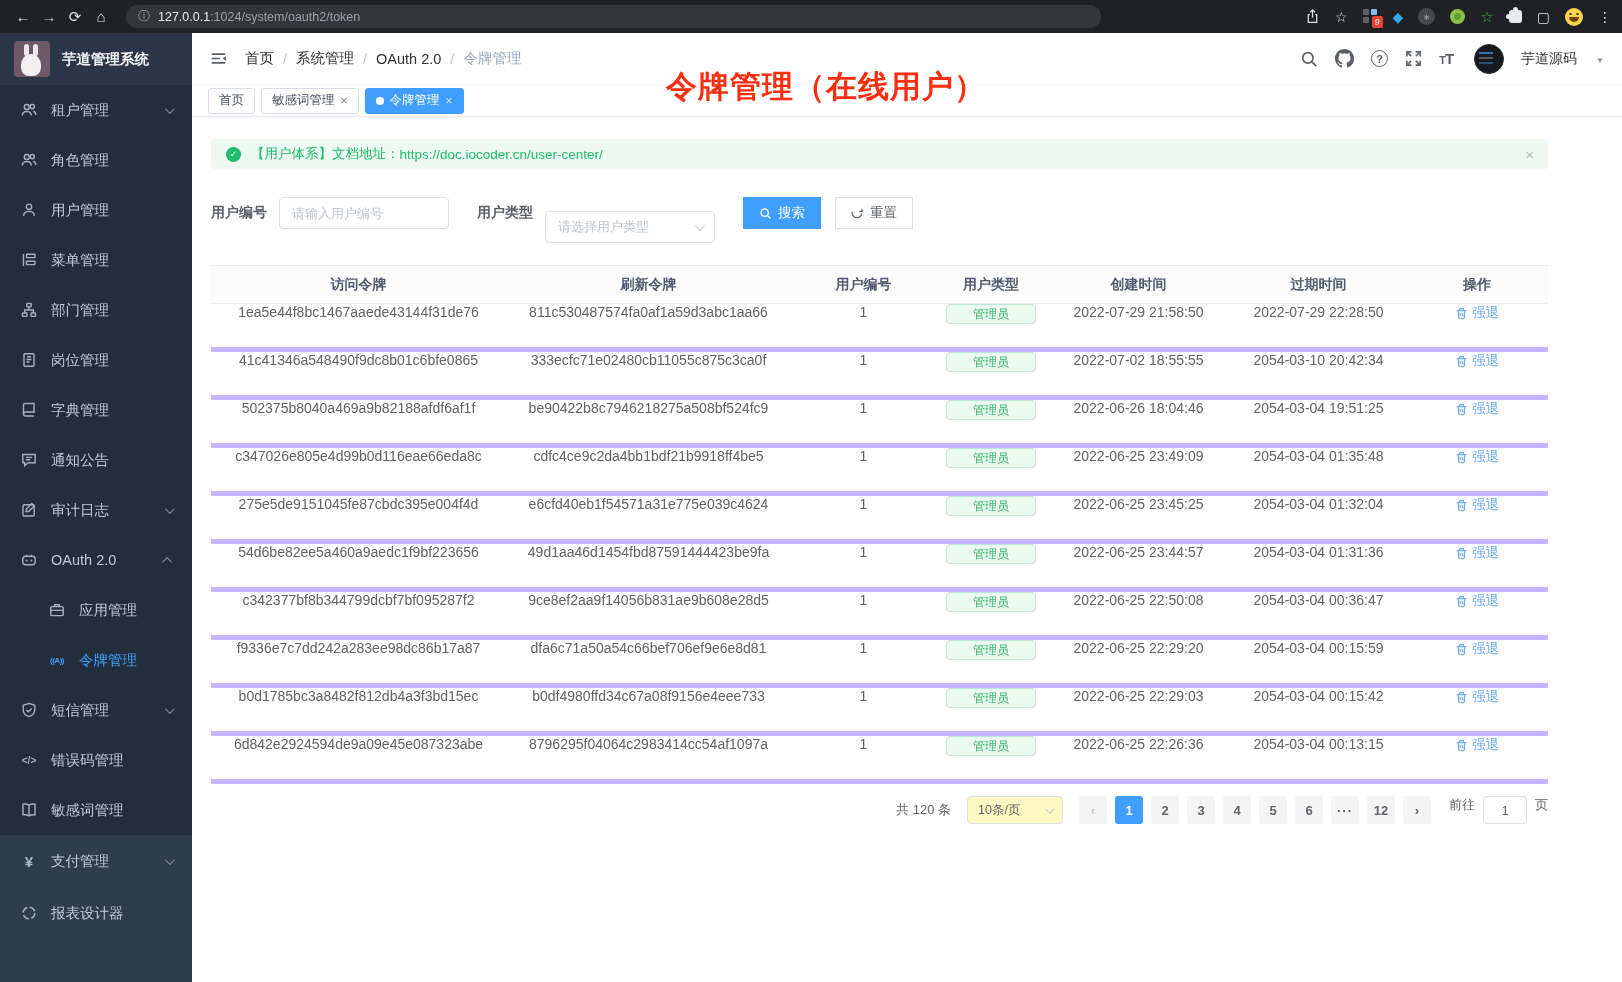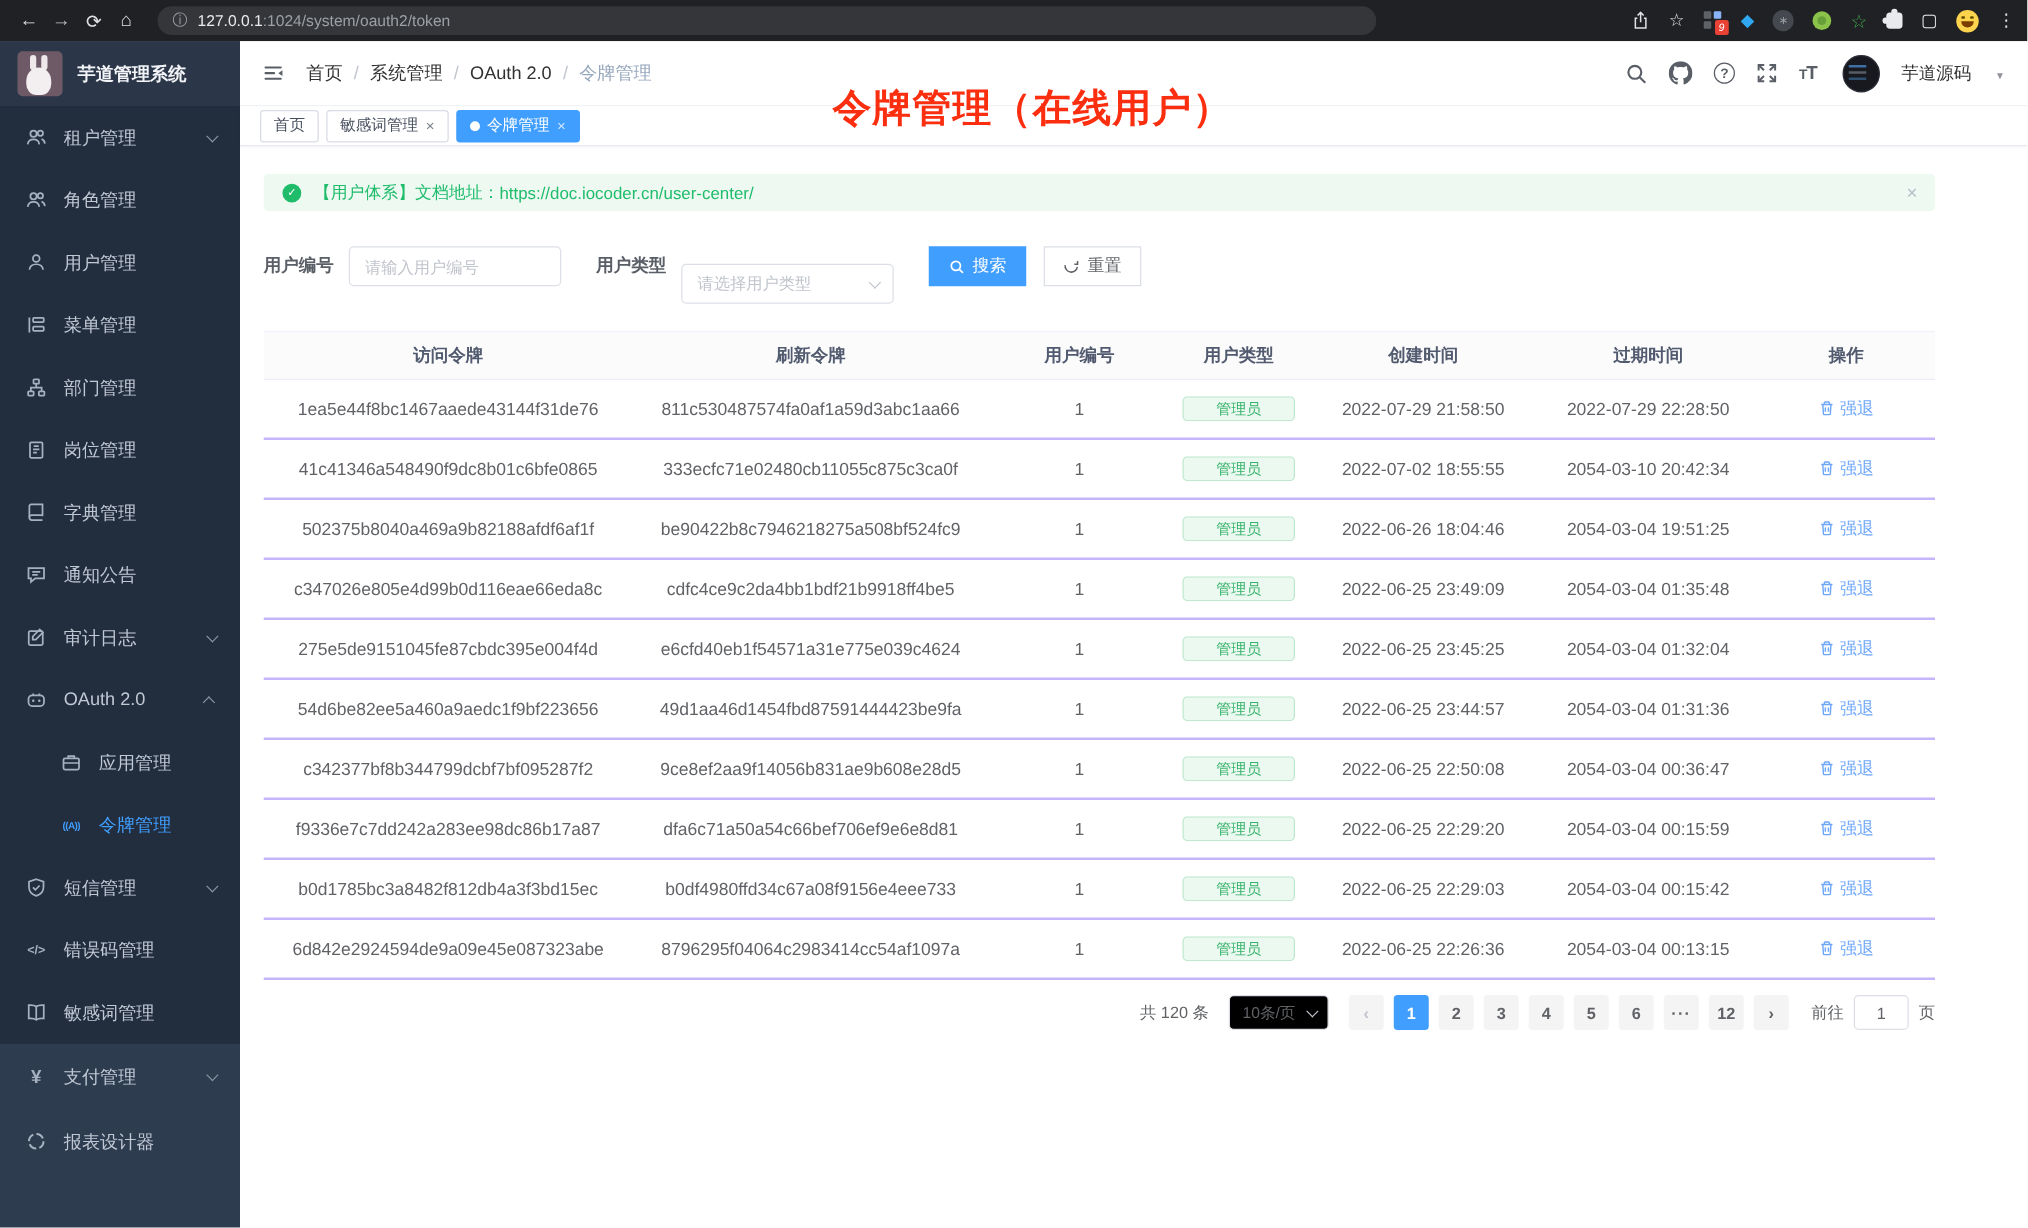--- a/index.html
+++ b/index.html
@@ -89,37 +89,37 @@
   .gap { width:28px; }
   .fselect { width:170px; height:32px; border:1px solid #dcdfe6; border-radius:4px; display:flex; align-items:center; justify-content:space-between; padding:0 12px; color:#c0c4cc; font-size:13px; cursor:pointer;margin-top:28px; }
   .chev-down { width:7px; height:7px; border-right:1.4px solid #c0c4cc; border-bottom:1.4px solid #c0c4cc; transform:rotate(45deg) translateY(-2px); }
   .btn { height:32px; border-radius:0; display:inline-flex; align-items:center; gap:6px; padding:0 15px; font-size:13.5px; cursor:pointer; border:1px solid transparent; font-family:inherit; }
   .btn-search { background:#409eff; color:#fff; margin-left:28px; }
   .btn-reset { background:#fff; border-color:#dcdfe6; color:#606266; margin-left:14px; }
 
   
   .ttable { margin-top:22px; border-top:1px solid #ebeef5; font-size:14px; }
   .thead { display:flex; align-items:center; height:38px; border-bottom:1px solid #ebeef5; background:#fbfbfc; color:#515a6e; font-weight:bold; }
-  .trow { display:flex; align-items:center; height:48px; border-bottom:2px solid #c4b5fd; color:#606266; }
+  .trow { display:flex; height:48px; border-bottom:5px solid #c4b5fd; color:#606266; }
   .tcell { text-align:center; flex:none; overflow:hidden; white-space:nowrap; }
   .col-access{width:295px}.col-refresh{width:285px}.col-userid{width:145px}.col-usertype{width:110px}
   .col-created{width:185px}.col-expires{width:175px}.col-action{width:142px}
   .badge { display:inline-block; font-size:12px; color:#36b36a; background:#ecf9f1; border:1px solid #bfe8cf; border-radius:4px; padding:3px 26px; line-height:1; }
   .action { color:#6ca6f9; font-size:13.5px; display:inline-flex; align-items:center; gap:4px; cursor:pointer; text-decoration:none; }
 
   
   .pagination { margin-top:12px; display:flex; align-items:center; justify-content:flex-end; gap:8px; font-size:13px; color:#606266; }
   .ptotal { margin-right:8px; }
-  .psize { width:80px; height:28px; border:1px solid #dcdfe6; border-radius:4px; display:flex; align-items:center; justify-content:space-between; padding:0 10px; font-size:12.5px; color:#606266; margin-right:8px; cursor:pointer; background:#000000; }
+  .psize { width:96px; height:28px; border:1px solid #dcdfe6; border-radius:4px; display:flex; align-items:center; justify-content:space-between; padding:0 10px; font-size:12.5px; color:#606266; margin-right:8px; cursor:pointer; background:#fef9c3; }
   .page-btn { min-width:28px; height:28px; background:#f4f4f5; border:none; border-radius:3px; color:#606266; font-size:13px; font-weight:bold; cursor:pointer; font-family:inherit; }
   .page-btn.active { background:#409eff; color:#fff; }
   .page-btn.more { letter-spacing:1px; }
   .page-btn.prev { color:#c0c4cc; }
   .pages { display:flex; gap:8px; }
-  .goto { display:flex; align-items:center; gap:8px; margin-left:10px; }
+  .goto { display:flex; align-items:flex-start; gap:8px; margin-left:10px; }
   .ginput { width:44px; height:28px; border:1px solid #dcdfe6; border-radius:4px; text-align:center; font-size:13px; color:#606266; outline:none; font-family:inherit; }
 
   
   .annotation { position:absolute; left:666px; top:66px; font-size:31px; font-weight:bold; color:#fb2e10; z-index:40; letter-spacing:1px; white-space:nowrap; }
 </style>
 </head>
 <body>
 
 <div class="chrome">
   <span class="navic">←</span>

